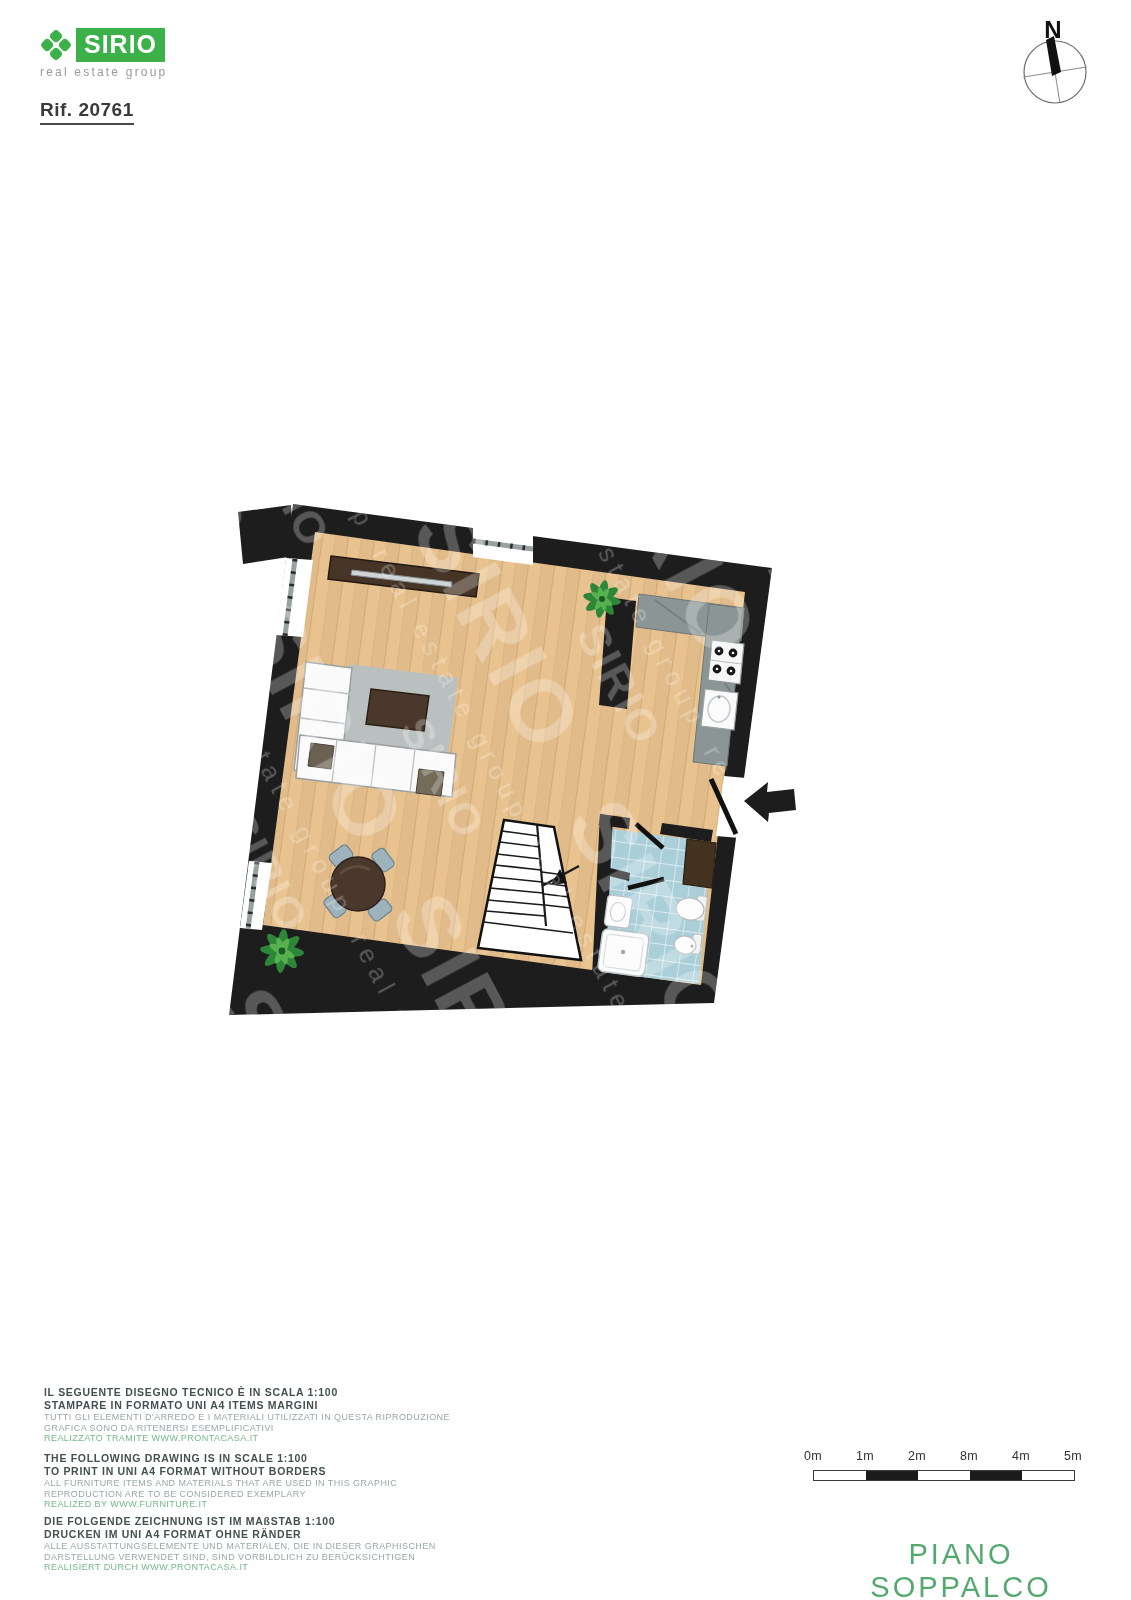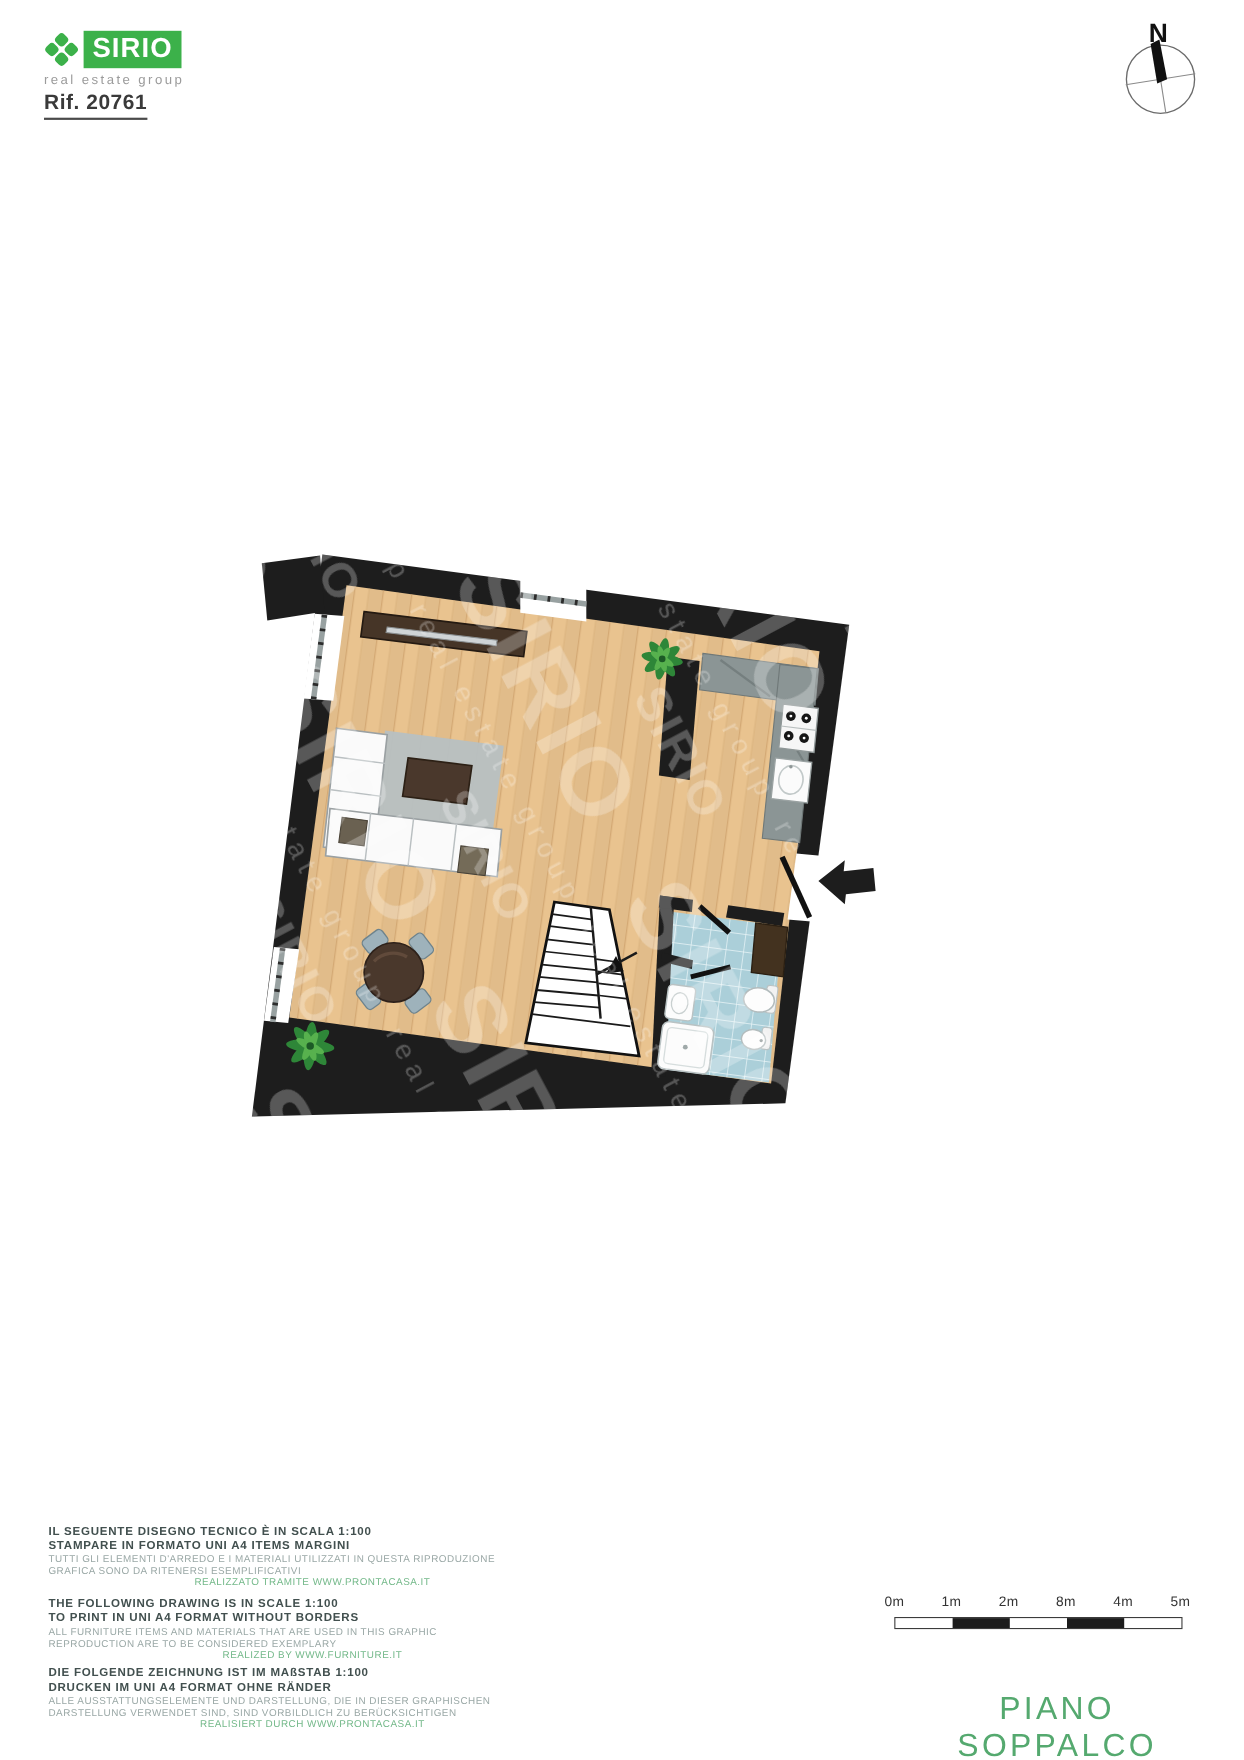--- a/index.html
+++ b/index.html
@@ -14,27 +14,27 @@
   .logo-row{display:flex;align-items:center;gap:4px;}
   .logo-box{
     background:var(--brand-green);color:#fff;font-weight:bold;
     font-size:25px;letter-spacing:1px;padding:1px 8px 3px 8px;line-height:30px;
   }
   .logo-tagline{
     color:#9b9b9b;font-size:12px;letter-spacing:2.2px;margin-top:3px;
   }
   .logo-rif{
     color:#3a3a3a;font-weight:bold;font-size:19px;letter-spacing:.5px;
-    border-bottom:2px solid #4a4a4a;display:inline-block;padding-bottom:2px;margin-top:4px;
+    border-bottom:2px solid #4a4a4a;display:inline-block;padding-bottom:2px;margin-top:20px;
   }
   
   .disc{left:44px;width:480px;}
   .disc .b{color:var(--text-dark);font-weight:bold;font-size:10.5px;letter-spacing:.7px;line-height:13px;}
   .disc .g{color:var(--text-gray);font-size:9px;letter-spacing:.45px;line-height:10.5px;}
-  .disc .l{color:var(--link-green);font-size:9px;letter-spacing:.45px;line-height:10.5px;text-align:center;}
+  .disc .l{color:var(--link-green);font-size:9px;letter-spacing:.45px;line-height:10.5px;}
   .disc-it{top:1386px;} .disc-en{top:1452px;} .disc-de{top:1515px;}
   
   .scalebar-labels{left:813px;top:1449px;width:208px;height:14px;text-align:center;}
   .scalebar-labels span{
     position:absolute;transform:translateX(-50%);font-size:12.5px;color:#333;letter-spacing:.3px;
   }
   .scalebar{
     left:813px;top:1470px;width:260px;height:9px;border:1.5px solid #3c3c3c;display:flex;background:#fff;
   }
   .scalebar .seg{width:52px;height:100%;}
@@ -261,21 +261,21 @@
 <div class="abs disc disc-en">
   <div class="b">THE FOLLOWING DRAWING IS IN SCALE 1:100</div>
   <div class="b">TO PRINT IN UNI A4 FORMAT WITHOUT BORDERS</div>
   <div class="g">ALL FURNITURE ITEMS AND MATERIALS THAT ARE USED IN THIS GRAPHIC</div>
   <div class="g">REPRODUCTION ARE TO BE CONSIDERED EXEMPLARY</div>
   <div class="l">REALIZED BY WWW.FURNITURE.IT</div>
 </div>
 <div class="abs disc disc-de">
   <div class="b">DIE FOLGENDE ZEICHNUNG IST IM MAßSTAB 1:100</div>
   <div class="b">DRUCKEN IM UNI A4 FORMAT OHNE RÄNDER</div>
-  <div class="g">ALLE AUSSTATTUNGSELEMENTE UND DARSTELLUNG, DIE IN DIESER GRAPHISCHEN</div>
+  <div class="g">ALLE AUSSTATTUNGSELEMENTE UND MATERIALEN, DIE IN DIESER GRAPHISCHEN</div>
   <div class="g">DARSTELLUNG VERWENDET SIND, SIND VORBILDLICH ZU BERÜCKSICHTIGEN</div>
   <div class="l">REALISIERT DURCH WWW.PRONTACASA.IT</div>
 </div>
 
 <div class="abs scalebar-labels">
   <span style="left:0px">0m</span>
   <span style="left:52px">1m</span>
   <span style="left:104px">2m</span>
   <span style="left:156px">8m</span>
   <span style="left:208px">4m</span>

